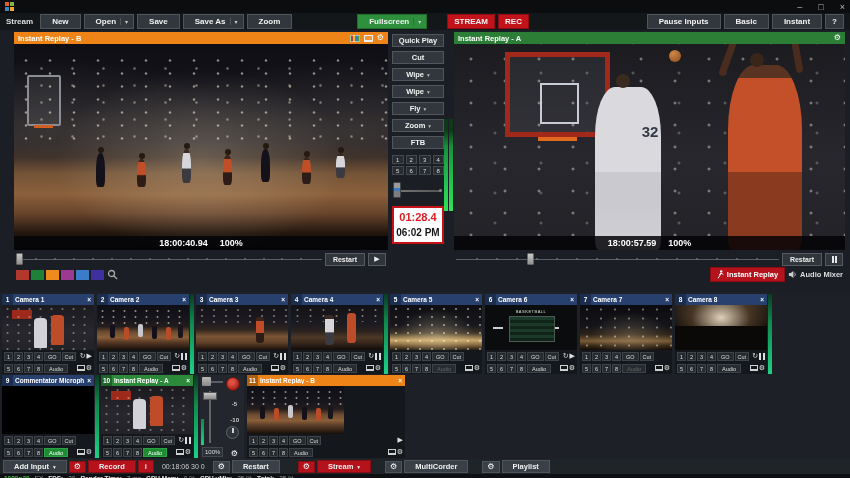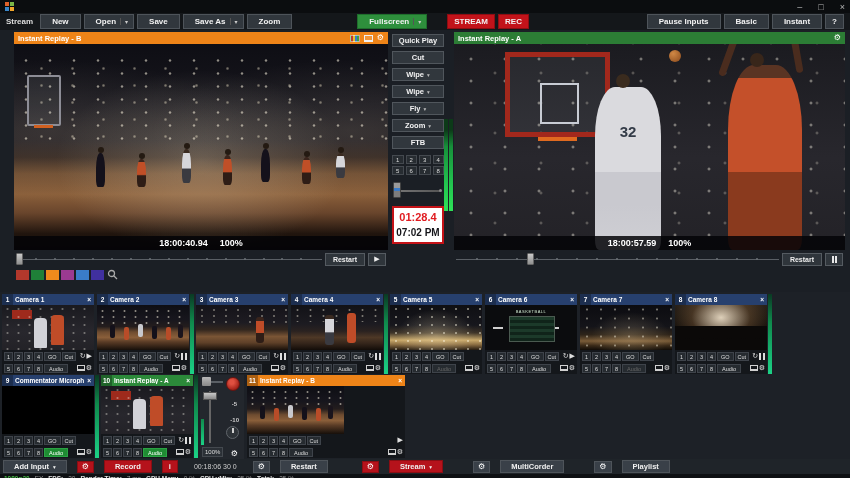--- a/index.html
+++ b/index.html
@@ -79,21 +79,21 @@
   .pl::before{content:"";position:absolute;top:-6px;left:22%;width:6px;height:6px;border-radius:50%;background:#241a12;}
   .pl.or{background:linear-gradient(180deg,#3a241c 0 12%,#c04f27 12% 55%,#2e1d16 60%);}
   .pl.wh{background:linear-gradient(180deg,#3a2a20 0 12%,#d6d6da 12% 55%,#3a3a40 60%);}
   .sc-right-lg{background:linear-gradient(180deg,#1b1b20,#28272d 55%,#232227);}
   .sc-right-lg .lights{position:absolute;inset:0;opacity:.5;background-image:radial-gradient(circle,rgba(255,250,235,.8) .7px,transparent 2px),radial-gradient(circle,rgba(255,245,225,.5) .7px,transparent 2px);background-size:34px 22px,46px 30px;background-position:0 4px,18px 14px;}
   .bb{position:absolute;left:13%;top:4%;width:27%;height:41%;border:5px solid #a2281c;background:rgba(215,220,230,.07);}
   .bb::before{content:"";position:absolute;left:32%;top:34%;width:36%;height:50%;border:2px solid #c8ccd4;}
   .bb::after{content:"";position:absolute;left:30%;bottom:-9px;width:40%;height:4px;background:#e06a20;}
   .pw{position:absolute;left:36%;bottom:0;width:17%;height:79%;border-radius:30% 30% 6% 6%;background:linear-gradient(180deg,#dadade 0 52%,#c9c9cf 52% 72%,#cfcfd4);}
   .pw::before{content:"";position:absolute;top:-13px;left:32%;width:14px;height:14px;border-radius:50%;background:#3a2b1e;}
-  .pw .num{position:absolute;top:22%;width:100%;text-align:center;font-size:15px;font-weight:bold;color:#333b47;}
+  .pw .num{position:absolute;top:22%;width:100%;text-align:center;font-size:15px;font-weight:bold;color:#333b47;margin-left:22px;}
   .po{position:absolute;right:11%;bottom:0;width:19%;height:90%;border-radius:35% 35% 6% 6%;background:linear-gradient(180deg,#5a3423 0 7%,#c4502a 7% 58%,#8a3a1e 58%);}
   .po::before{content:"";position:absolute;top:-12px;left:30%;width:14px;height:14px;border-radius:50%;background:#38261a;}
   .arm{position:absolute;width:7px;height:42px;background:#4a2c1e;border-radius:4px;}
   .arm.a1{left:-3px;top:-30px;transform:rotate(20deg);}
   .arm.a2{right:2px;top:-34px;transform:rotate(-10deg);}
   .ball{position:absolute;left:55%;top:3%;width:12px;height:12px;border-radius:50%;background:radial-gradient(circle at 35% 30%,#d08845,#8a4a1c);}
 
   
   .inputs-area{background:#1d2127;padding-top:2px;}
   .inputs-row{display:flex;align-items:flex-start;padding-left:2px;}
@@ -157,21 +157,21 @@
   .fp-handle{position:absolute;left:3px;top:17px;width:14px;height:8px;background:linear-gradient(180deg,#c8c8c8,#8a8a8a);border:1px solid #555;cursor:grab;}
   .fp-lab{position:absolute;right:7px;font-size:6px;color:#ccc;font-weight:bold;}
   .fp-lab.l5{top:26px;} .fp-lab.l10{top:42px;right:5px;}
   .fp-knob{position:absolute;right:5px;bottom:20px;width:13px;height:13px;border-radius:50%;background:#2e3338;border:1px solid #60656b;cursor:pointer;}
   .fp-knob::before{content:"";position:absolute;left:5px;top:1px;width:2px;height:5px;background:#d0d0d0;}
   .fp-meter{position:absolute;left:1px;bottom:14px;width:3px;height:26px;background:linear-gradient(180deg,#0f8a4c,#1cd286);}
   .fp-vol{position:absolute;left:2px;bottom:2px;font-size:6px;color:#ddd;background:#2b3036;border:1px solid #44494f;padding:0 2px;line-height:8px;}
   .fp-gear{position:absolute;right:6px;bottom:1px;}
 
   
-  .footer{height:15px;background:#1f2429;display:flex;align-items:center;gap:10px;padding:0 3px;font-size:7.5px;font-weight:bold;}
+  .footer{height:15px;background:#1f2429;display:flex;align-items:center;gap:2px;padding:0 3px;font-size:7.5px;font-weight:bold;}
   .ft-btn{background:#394048;border:1px solid #4e545a;color:#f0f0f0;padding:1px 10px;display:flex;align-items:center;gap:4px;cursor:pointer;white-space:nowrap;}
   .ft-btn.red{background:#b5121b;border-color:#8a0d13;}
   .ft-gear{padding:1px 4px;}
   .ft-btn .caret{font-size:5.5px;}
   .ft-time{color:#ccc;font-weight:normal;font-size:7px;margin:0 6px;}
   .ft-right{margin-left:auto;display:flex;align-items:center;gap:2px;}
   .ft-ic{width:16px;height:12px;background:#2b3138;border:1px solid #44494f;display:flex;align-items:center;justify-content:center;cursor:pointer;}
   .ic-burger{width:9px;height:7px;background:repeating-linear-gradient(180deg,#d0d0d0 0 1.5px,transparent 1.5px 3px);}
   .ic-meterbars{display:flex;align-items:flex-end;gap:1px;height:8px;}
   .ic-meterbars i{width:2px;display:block;}
@@ -334,21 +334,21 @@
       <div class="mid-meters">
           <i></i>
           <i></i>
         </div>
       <div class="tbar">
         <span class="tb-handle"></span>
         <span class="tb-end"></span>
       </div>
       <div class="clock">
         <div class="clk-timer">01:28.4</div>
-        <div class="clk-time">07:02 PM</div>
+        <div class="clk-time">06:02 PM</div>
       </div>
     </div>
 
     <div class="preview right">
       <div class="pv-head green">
         <span class="ttl">Instant Replay - A</span>
         <span class="gear">⚙</span>
       </div>
       <div class="pv-video">
         <div class="scene-lg sc-right-lg">
@@ -385,20 +385,37 @@
             <span class="dot" style="left: 74.4%;"></span>
             <span class="dot" style="left: 80.6%;"></span>
             <span class="dot" style="left: 86.8%;"></span>
             <span class="dot" style="left: 93%;"></span>
           </span>
         <span class="sm-btn">Restart</span>
         <span class="tp-btn">
             <span class="pause-bars"></span>
           </span>
       </div>
+      <div class="pv-extra">
+        <span class="ex-sp"></span>
+        <span class="ir-btn">
+          <svg width="7" height="9" viewBox="0 0 7 9">
+              <circle cx="4.2" cy="1.4" r="1.2" fill="#fff"></circle>
+              <path d="M1 8.3 L3 5.2 L4 3.2 L6.3 4.4 M2 4.8 L4 3.2" stroke="#fff" stroke-width="1" fill="none"></path>
+            </svg>
+          <span>Instant Replay</span>
+        </span>
+        <span class="txt-link">
+          <svg width="9" height="9" viewBox="0 0 10 10">
+              <path d="M1 3.4h2l3-2.2v7.6L3 6.6H1z" fill="#ccc"></path>
+              <path d="M7.3 3a3 3 0 0 1 0 4" stroke="#ccc" stroke-width=".9" fill="none"></path>
+            </svg>
+          <span>Audio Mixer</span>
+        </span>
+      </div>
     </div>
   </div>
 
   <div class="inputs-area">
     <div class="inputs-row r1" id="row1">
         <div class="input-panel hdr-blue">
     <div class="ip-head">
       <span class="ip-num">1</span>
       <span class="ip-name">Camera 1</span>
       <span class="ip-close">×</span>

